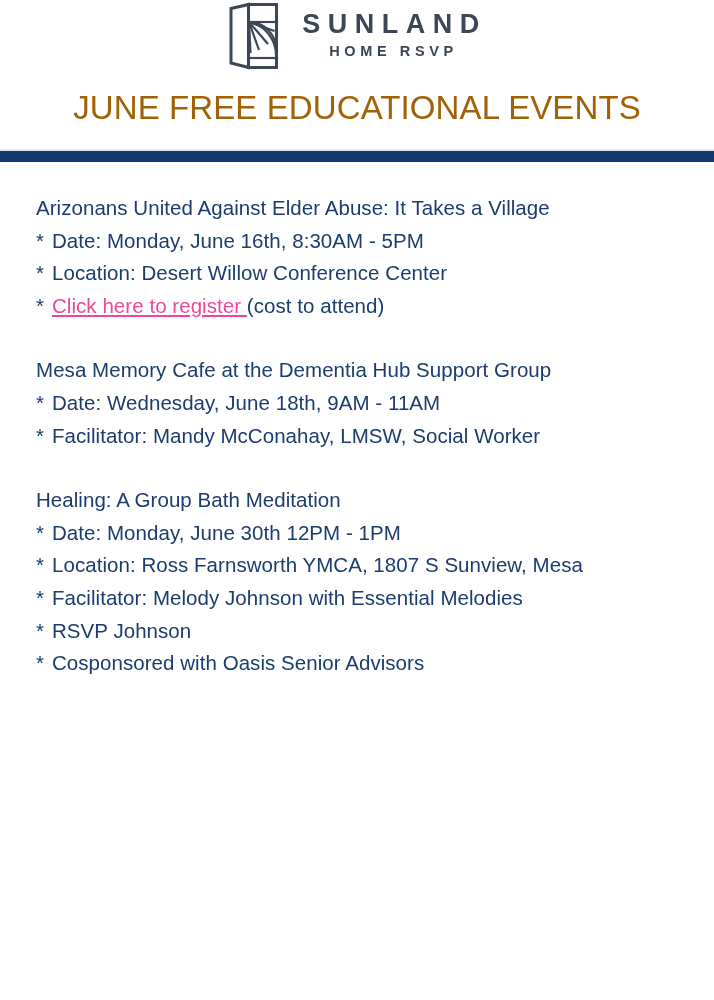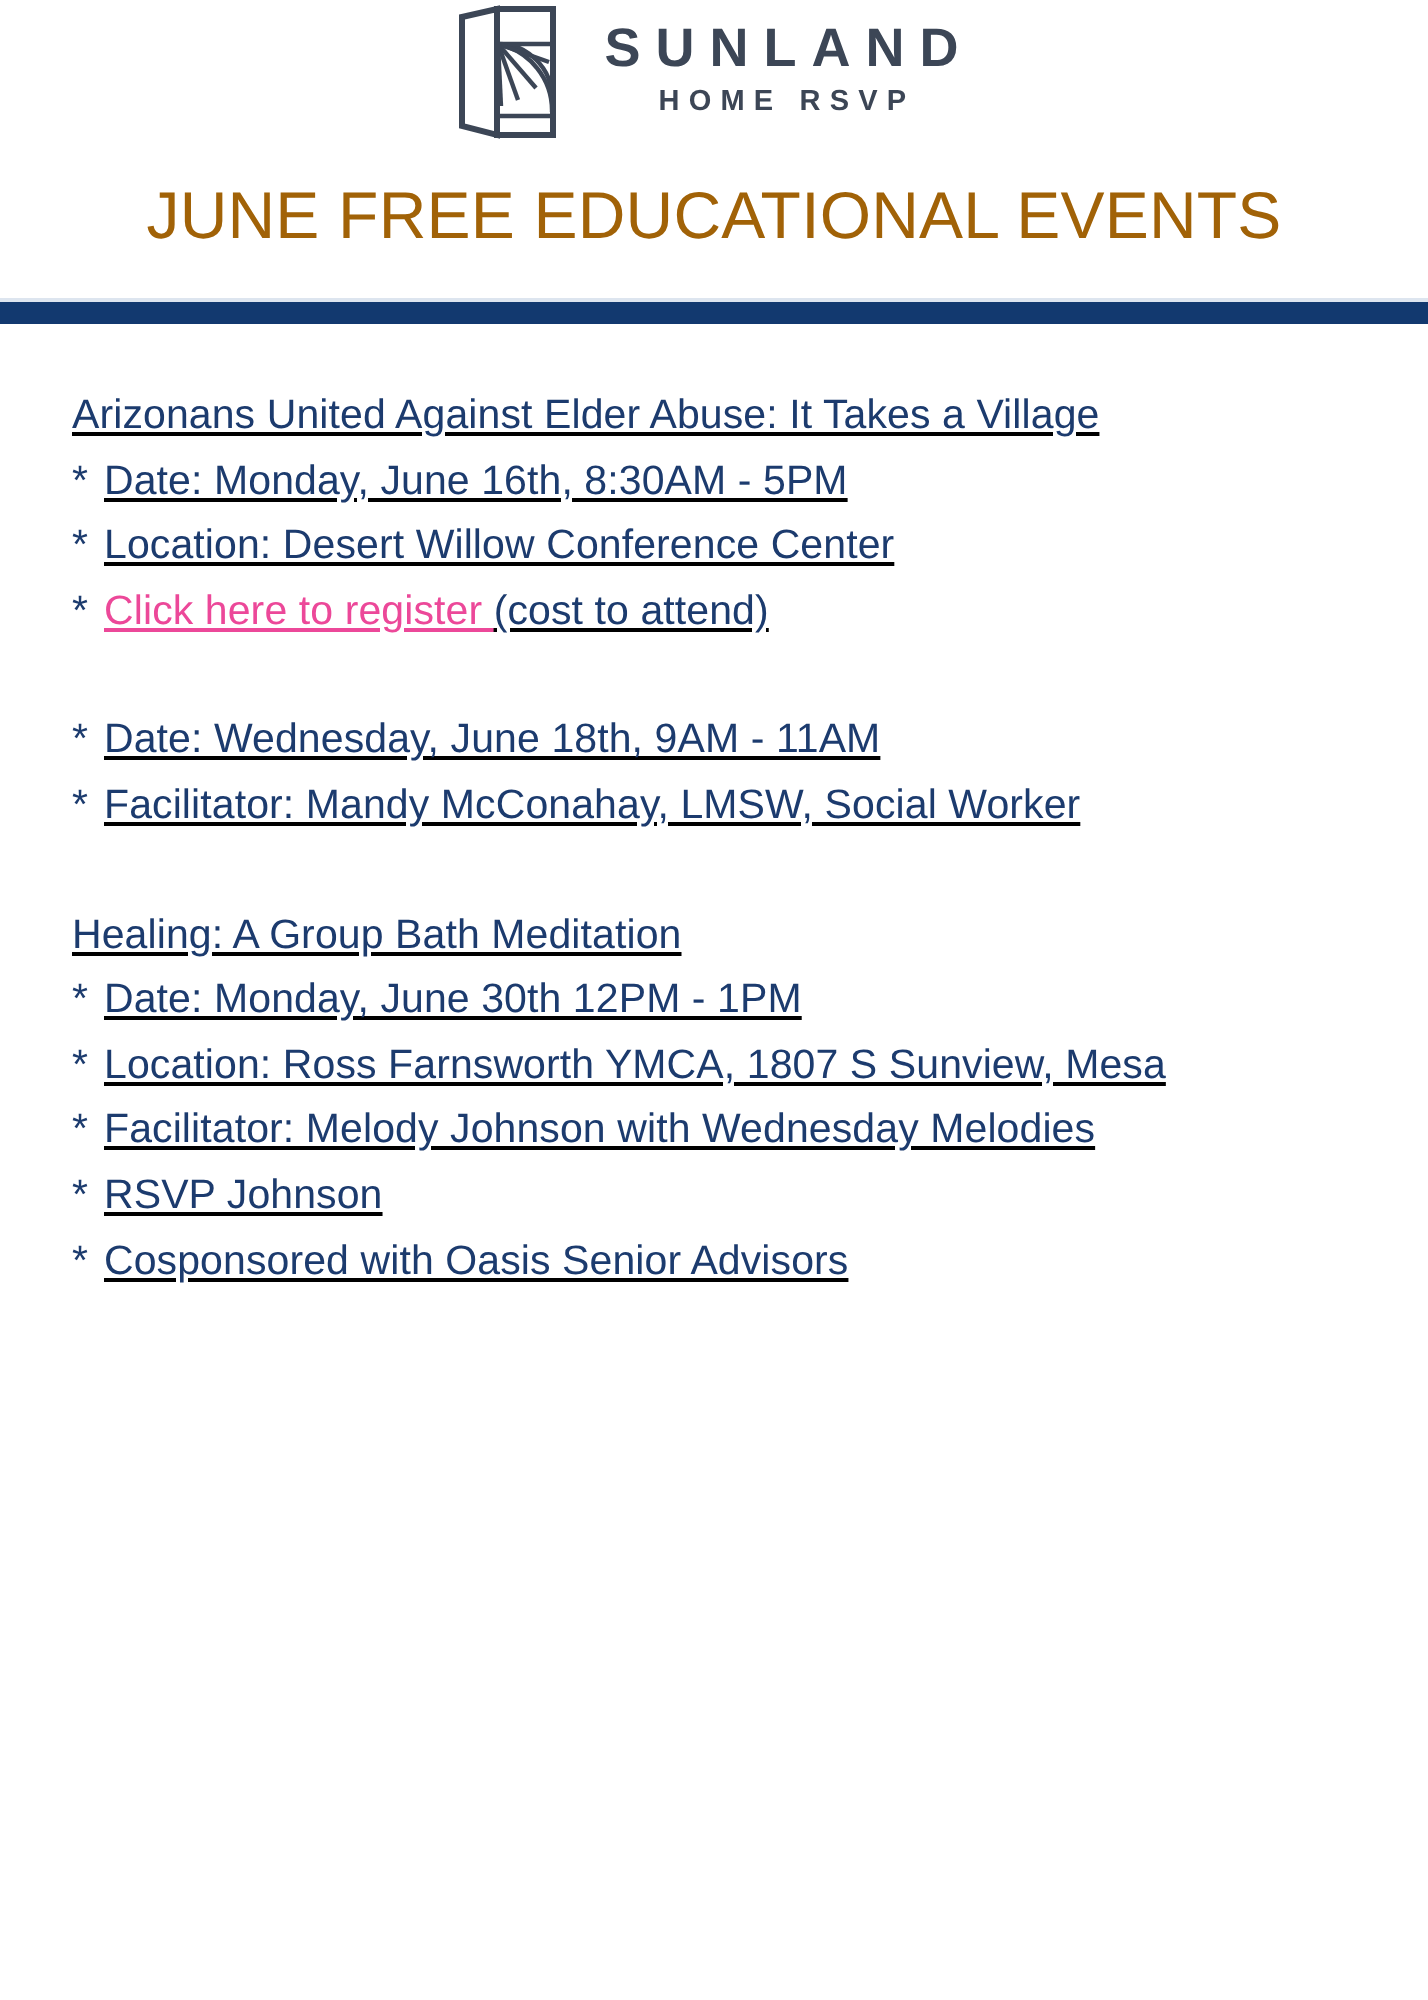--- a/index.html
+++ b/index.html
@@ -82,21 +82,20 @@
   }
   .divider-bar {
     width: 100%;
     height: 11px;
     background: #12396f;
   }
 
   
   .content {
     padding: 30px 30px 0 36px;
-    text-decoration: underline;
   }
   .event-block {
     margin-bottom: 32px;
   }
   .event-block:last-child {
     margin-bottom: 0;
   }
   .event-title,
   .event-line {
     color: #1c3b6e;
@@ -164,38 +163,39 @@
     </div>
     <div class="event-line">
       <span class="bullet">*</span><span>Location: Desert Willow Conference Center</span>
     </div>
     <div class="event-line">
       <span class="bullet">*</span><a class="reg-link">Click here to register </a><span>(cost to attend)</span>
     </div>
   </div>
 
   <div class="event-block">
+    <div class="event-title">Mesa Memory Cafe at the Dementia Hub Support Group</div>
     <div class="event-line">
       <span class="bullet">*</span><span>Date: Wednesday, June 18th, 9AM - 11AM</span>
     </div>
     <div class="event-line">
       <span class="bullet">*</span><span>Facilitator: Mandy McConahay, LMSW, Social Worker</span>
     </div>
   </div>
 
   <div class="event-block">
     <div class="event-title">Healing: A Group Bath Meditation</div>
     <div class="event-line">
       <span class="bullet">*</span><span>Date: Monday, June 30th 12PM - 1PM</span>
     </div>
     <div class="event-line">
       <span class="bullet">*</span><span>Location: Ross Farnsworth YMCA, 1807 S Sunview, Mesa</span>
     </div>
     <div class="event-line">
-      <span class="bullet">*</span><span>Facilitator: Melody Johnson with Wednesday Melodies</span>
+      <span class="bullet">*</span><span>Facilitator: Melody Johnson with Essential Melodies</span>
     </div>
     <div class="event-line">
       <span class="bullet">*</span><span>RSVP Johnson</span>
     </div>
     <div class="event-line">
       <span class="bullet">*</span><span>Cosponsored with Oasis Senior Advisors</span>
     </div>
   </div>
 
 </div>

